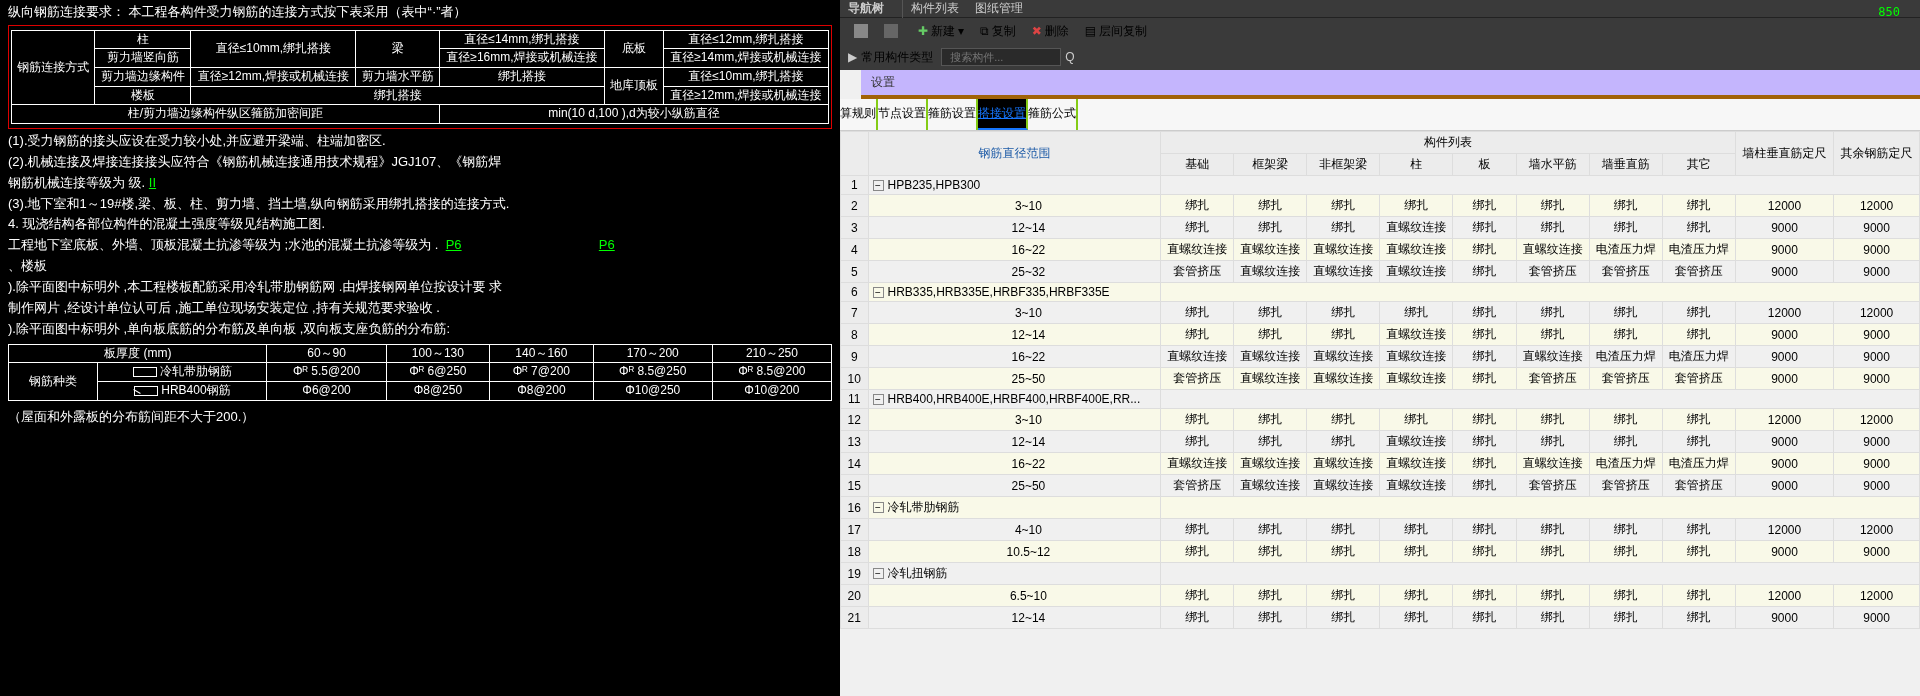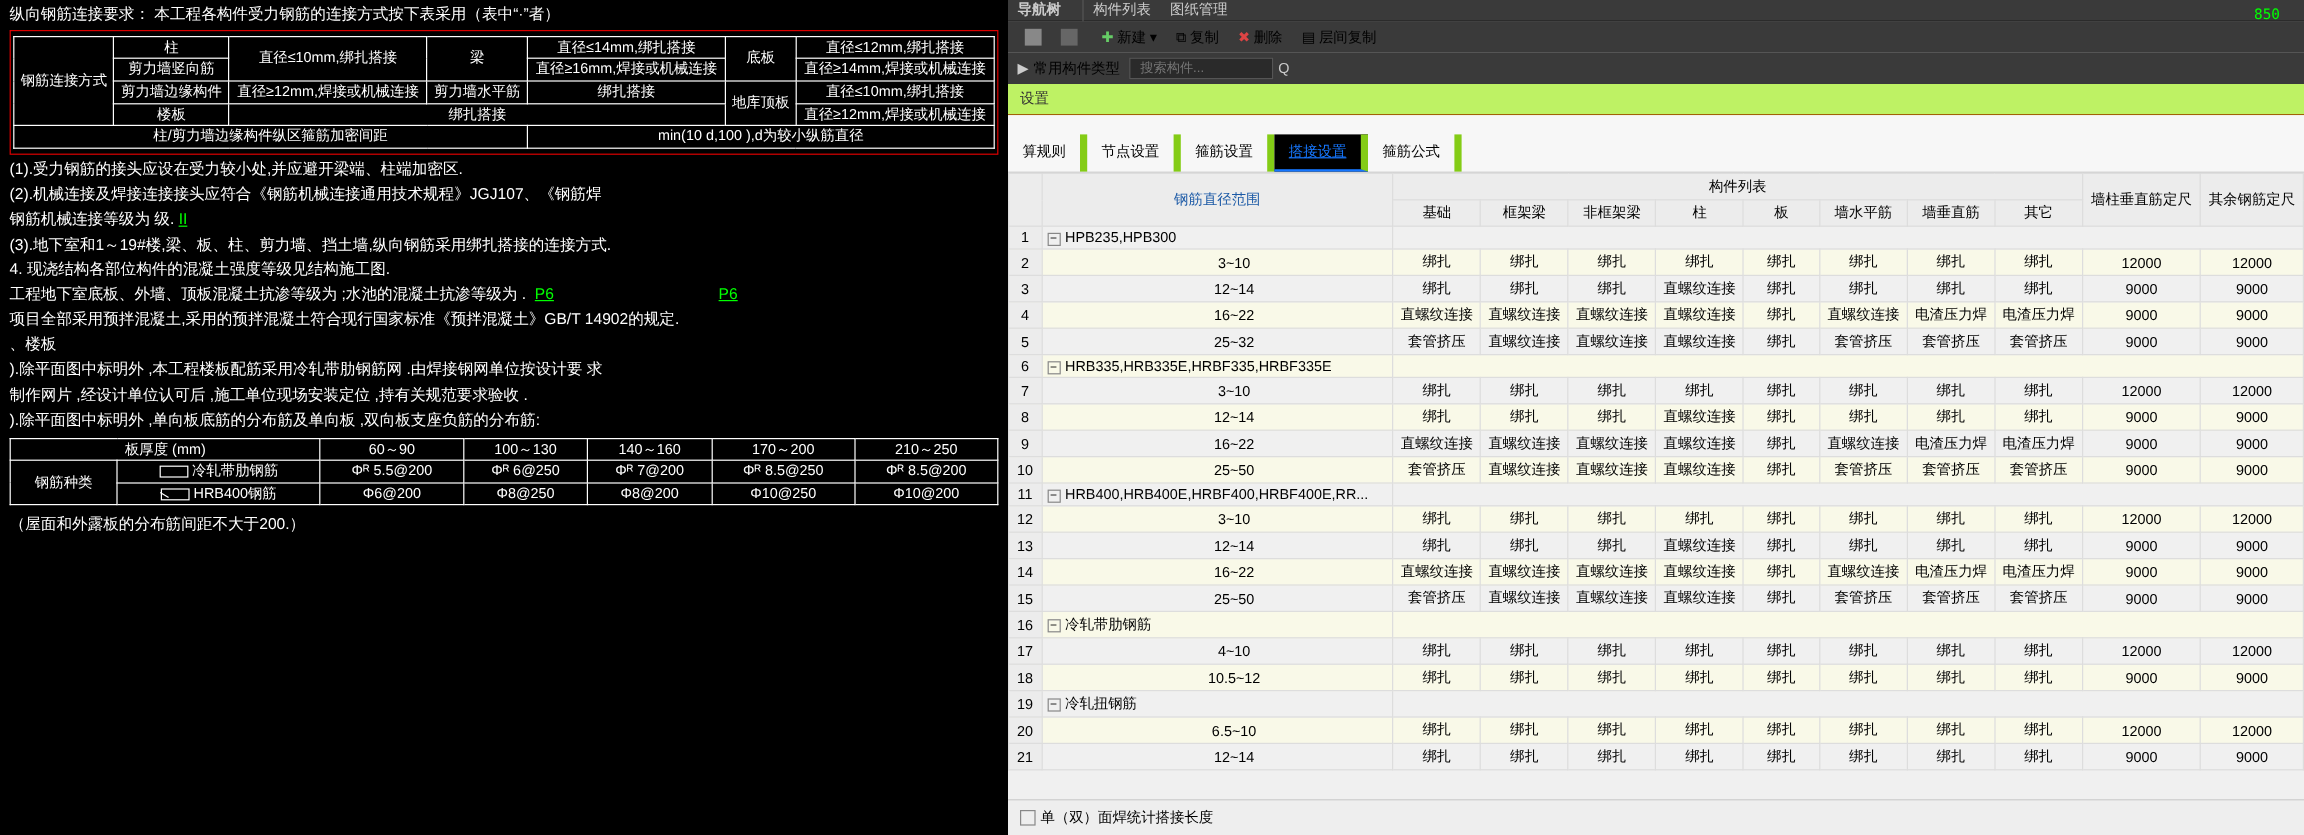--- a/index.html
+++ b/index.html
@@ -20,23 +20,23 @@
 
   
   .right-toolbar { background: #3a3a3a; color: #ccc; display: flex; align-items: center; height: 18px; font-size: 12px; gap: 4px; padding: 0 8px; border-bottom: 1px solid #222; }
   .right-toolbar .title { font-weight: bold; margin-right: 10px; }
   .right-toolbar .sep { width:1px; height:18px; background:#555; margin:0 4px;}
   .tb-btn { padding: 2px 6px; cursor: pointer; display:inline-flex; align-items:center; gap:3px;}
   .icon-sq { width:14px;height:14px; display:inline-block; background:#888;}
   .row2 { background:#3a3a3a; display:flex; align-items:center; height:26px; padding:0 8px; gap:4px;}
   .search-input { background:#2a2a2a; border:1px solid #555; color:#ccc; font-size:11px; padding:2px 8px; width:120px;}
 
-  .settings-bar { background:#bef264; color:#333; padding:4px 10px; border-bottom:1px solid #a16207;}
+  .settings-bar { background:#c4b5fd; color:#333; padding:4px 10px; border-bottom:4px solid #a16207;margin-left:21px;}
   .tab-bar { background:#f7f7f7; border-bottom:1px solid #ccc; display:flex;}
-  .tab { padding:6px 12px; cursor:pointer; border-right:6px solid #84cc16;margin-top:16px;}
+  .tab { padding:6px 0; cursor:pointer; border-right:2px solid #84cc16;}
   .tab.active { background:#000000; color:#1677ff; border-bottom:2px solid #1677ff;text-decoration:underline;}
 
   .grid-container { flex:1; overflow-y: auto;}
   .grid-table { width:100%; border-collapse:collapse; font-size:12px;}
   .grid-table th, .grid-table td { border:1px solid #ddd; padding:2px 4px; text-align:center; white-space:nowrap;}
   .grid-table th { background:#ececec; font-weight:normal;}
   .row-num { width:26px; background:#ececec; text-align:center;}
   .range-col { width:200px; text-align:left; padding-left:4px;}
   tr.group-row td.range-col { text-align:left; font-weight:normal;}
   tr.alt { background:#f9f9e8;}
@@ -96,21 +96,20 @@
       <span class="underline-green">II</span>
     </div>
     <div class="cad-line">(3).地下室和1～19#楼,梁、板、柱、剪力墙、挡土墙,纵向钢筋采用绑扎搭接的连接方式.</div>
     <div class="cad-line">4. 现浇结构各部位构件的混凝土强度等级见结构施工图.</div>
     <div class="cad-line">
       <span>工程地下室底板、外墙、顶板混凝土抗渗等级为             ;水池的混凝土抗渗等级为        .</span>&nbsp;
       <span class="underline-green">P6</span>
       &nbsp;&nbsp;&nbsp;&nbsp;&nbsp;&nbsp;&nbsp;&nbsp;&nbsp;&nbsp;&nbsp;&nbsp;&nbsp;&nbsp;&nbsp;&nbsp;&nbsp;&nbsp;&nbsp;&nbsp;&nbsp;&nbsp;&nbsp;&nbsp;&nbsp;&nbsp;&nbsp;&nbsp;&nbsp;&nbsp;&nbsp;&nbsp;&nbsp;&nbsp;&nbsp;&nbsp;
       <span class="underline-green">P6</span>
     </div>
-    <div class="cad-line">项目全部采用预拌混凝土,采用的预拌混凝土符合现行国家标准《预拌混凝土》GB/T 14902的规定.</div>
     <div class="cad-line">、楼板</div>
     <div class="cad-line">).除平面图中标明外               ,本工程楼板配筋采用冷轧带肋钢筋网               .由焊接钢网单位按设计要                求</div>
     <div class="cad-line">    制作网片        ,经设计单位认可后              ,施工单位现场安装定位              ,持有关规范要求验收            .</div>
     <div class="cad-line">).除平面图中标明外               ,单向板底筋的分布筋及单向板               ,双向板支座负筋的分布筋:</div>
 
     <table class="cad-table" style="margin-top:6px;">
       <tbody>
           <tr>
         <td colspan="2">板厚度  (mm)</td>
         <td>60～90</td>
@@ -462,17 +461,13 @@
             <td>绑扎</td>
             <td>绑扎</td>
             <td>绑扎</td>
             <td>9000</td>
             <td>9000</td>
           </tr>
         </tbody>
     </table>
   </div>
 
-  <div class="bottom-bar">
-    <span class="checkbox"></span>
-    <span>单（双）面焊统计搭接长度</span>
-  </div>
 </div>
 
 </body></html>

